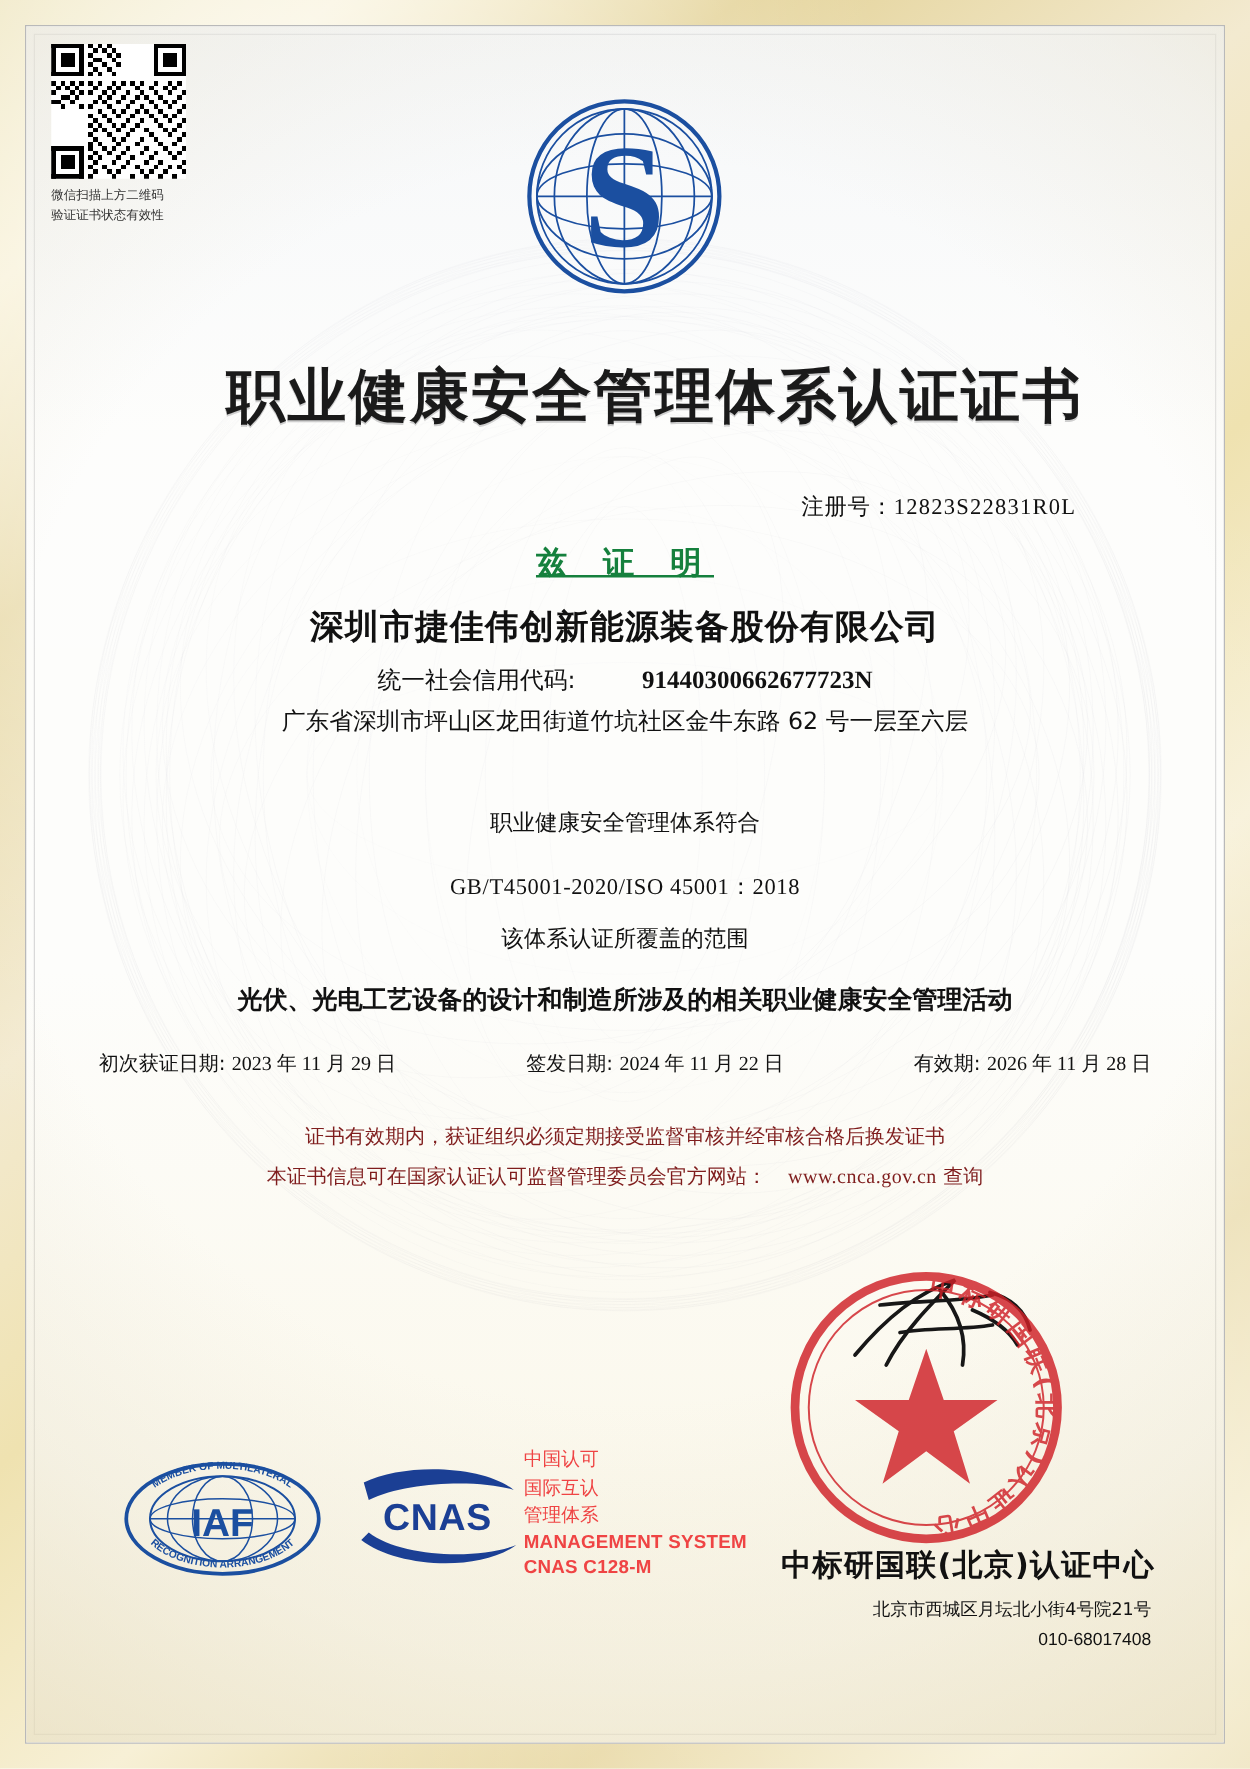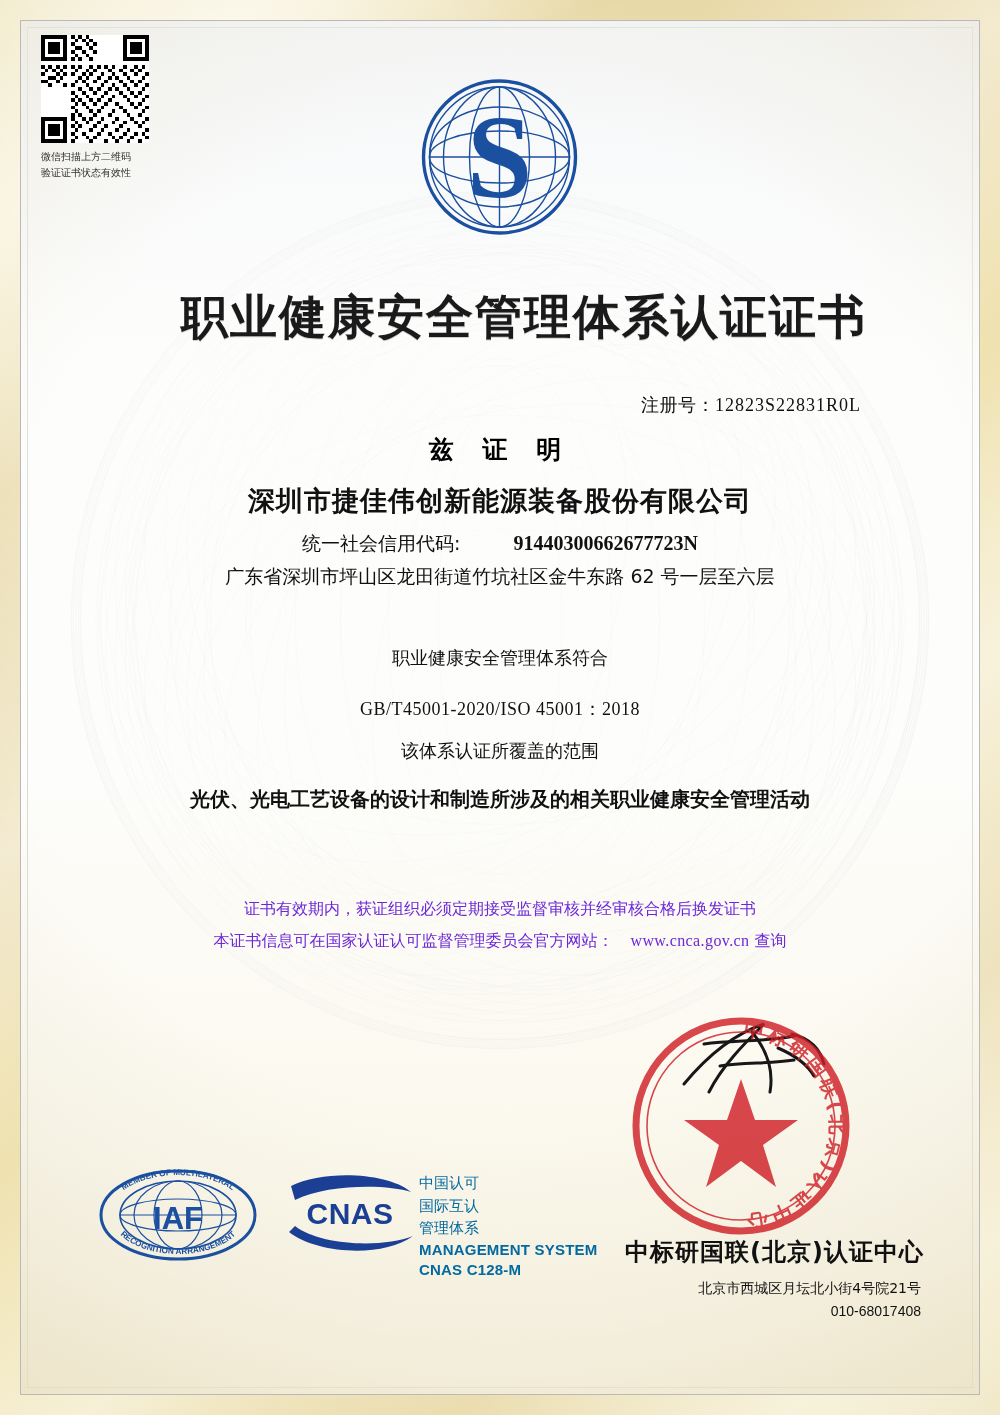--- a/index.html
+++ b/index.html
@@ -56,22 +56,23 @@
   }
   .regno{
     position:absolute;top:372px;right:118px;
     font-size:18px;color:#111;letter-spacing:.5px;
     font-family:"DejaVu Sans",sans-serif;
     margin-left:32px;
   }
   .regno .num{font-family:"Liberation Serif",serif;letter-spacing:1px;}
   .zizheng{
     position:absolute;top:412px;left:0;right:0;text-align:center;
-    font-size:25px;font-weight:bold;letter-spacing:10px;color:#000000;
+    font-size:25px;font-weight:bold;letter-spacing:10px;color:#15803d;
     font-family:"DejaVu Sans",sans-serif;
+    text-decoration:underline;
   }
   .company{
     position:absolute;top:462px;left:0;right:0;text-align:center;
     font-size:27px;font-weight:bold;color:#111;letter-spacing:1px;
     font-family:"DejaVu Sans",sans-serif;
   }
   .credit{
     position:absolute;top:510px;left:0;right:0;text-align:center;
     font-size:19px;color:#111;font-family:"DejaVu Sans",sans-serif;
   }
@@ -97,28 +98,28 @@
     font-size:20px;font-weight:bold;color:#111;font-family:"DejaVu Sans",sans-serif;
   }
   .dates{
     position:absolute;top:820px;left:58px;right:58px;
     display:flex;justify-content:space-between;
     font-size:16px;color:#111;font-family:"DejaVu Sans",sans-serif;
   }
   .dates span i{font-style:normal;font-family:"Liberation Serif",serif;}
   .notes{
     position:absolute;top:872px;left:0;right:0;text-align:center;
-    font-size:16px;line-height:2.0;color:#6d28d9;font-family:"DejaVu Sans",sans-serif;
+    font-size:16px;line-height:2.0;color:#7f1d1d;font-family:"DejaVu Sans",sans-serif;
   }
   .notes .en{font-family:"Liberation Serif",serif;letter-spacing:.4px;margin-left:17px;}
   
   .iaf{position:absolute;left:78px;bottom:133px;width:158px;height:92px;}
   .cnas{position:absolute;left:262px;bottom:128px;width:135px;height:100px;}
   .cnas-text{
-    position:absolute;left:398px;bottom:114px;width:200px;color:#0369a1;
+    position:absolute;left:398px;bottom:130px;width:200px;color:#ef4444;
   }
   .cnas-text .cn{font-size:15px;line-height:1.5;font-family:"DejaVu Sans",sans-serif;}
   .cnas-text .en{font-size:15px;font-weight:bold;line-height:1.35;font-family:"Liberation Sans",sans-serif;letter-spacing:.2px;}
   
   .seal{position:absolute;right:120px;bottom:150px;width:235px;height:235px;}
   .signature{position:absolute;right:145px;bottom:285px;width:160px;height:95px;}
   .issuer{
     position:absolute;right:55px;bottom:126px;
     font-size:24px;font-weight:bold;color:#111;font-family:"DejaVu Sans",sans-serif;
     letter-spacing:1px;
@@ -453,20 +454,34 @@
       <b>91440300662677723N</b>
     </div>
 
     <div class="address">广东省深圳市坪山区龙田街道竹坑社区金牛东路 62 号一层至六层</div>
 
     <div class="conform">职业健康安全管理体系符合</div>
     <div class="standard">GB/T45001-2020/ISO 45001：2018</div>
     <div class="scope-label">该体系认证所覆盖的范围</div>
     <div class="scope">光伏、光电工艺设备的设计和制造所涉及的相关职业健康安全管理活动</div>
 
+    <div class="dates">
+      <span>
+        <span>初次获证日期:</span>
+        <i>2023 年 11 月 29 日</i>
+      </span>
+      <span>
+        <span>签发日期:</span>
+        <i>2024 年 11 月 22 日</i>
+      </span>
+      <span>
+        <span>有效期:</span>
+        <i>2026 年 11 月 28 日</i>
+      </span>
+    </div>
 
     <div class="notes">
       <div>证书有效期内，获证组织必须定期接受监督审核并经审核合格后换发证书</div>
       <div>
         <span>本证书信息可在国家认证认可监督管理委员会官方网站：</span><span class="en">www.cnca.gov.cn</span>
         <span>查询</span>
       </div>
     </div>
 
     <svg class="iaf" viewBox="0 0 158 92">

